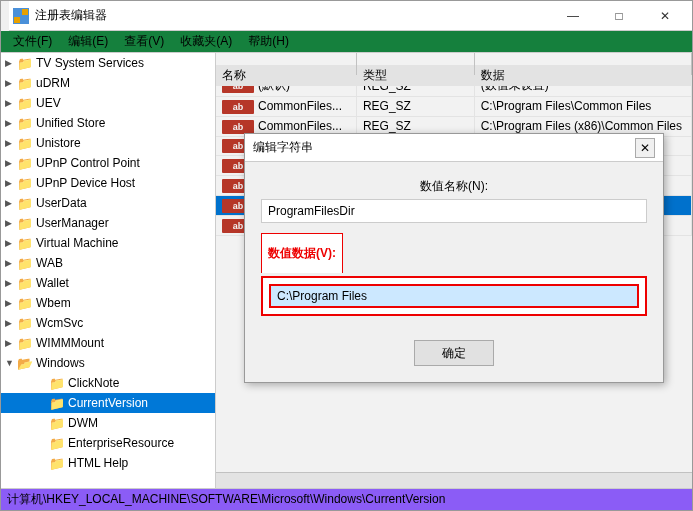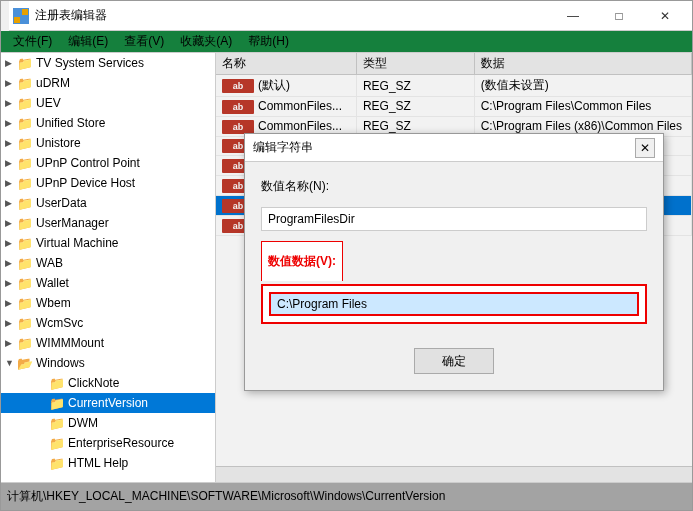--- a/index.html
+++ b/index.html
@@ -145,21 +145,21 @@
       font-size: 12px;
     }
     .reg-table th {
       background: #f0f0f0;
       border-bottom: 1px solid #ccc;
       border-right: 1px solid #ccc;
       padding: 2px 6px;
       text-align: left;
       font-weight: normal;
       position: sticky;
-      top: 0;
+      top: 12px;
       cursor: pointer;
     }
     .reg-table td {
       padding: 2px 6px;
       border-bottom: 1px solid #f0f0f0;
       border-right: 1px solid #f0f0f0;
       white-space: nowrap;
     }
     .reg-table tr.selected td {
       background: #0078d7;
@@ -175,22 +175,22 @@
       text-align: center;
       line-height: 14px;
       margin-right: 4px;
       border-radius: 1px;
       font-weight: bold;
       vertical-align: middle;
     }
 
     
     .status-bar {
-      height: 28px;
-      background: #a3a3a3;
+      height: 22px;
+      background: #8b5cf6;
       border-top: 1px solid #ccc;
       display: flex;
       align-items: center;
       padding: 0 6px;
       font-size: 12px;
       color: #000;
     }
 
     
     .dialog-overlay {
@@ -234,21 +234,22 @@
       font-size: 12px;
     }
     .dialog-body {
       padding: 16px;
       display: flex;
       flex-direction: column;
       gap: 10px;
     }
     .dialog-label {
       font-size: 12px;
-      margin-bottom: 12px;
+      margin-bottom: 4px;
+      text-align: center;
     }
     .dialog-input {
       width: 100%;
       height: 24px;
       border: 1px solid #ccc;
       padding: 2px 6px;
       font-size: 12px;
       background: #fff;
       outline: none;
     }

